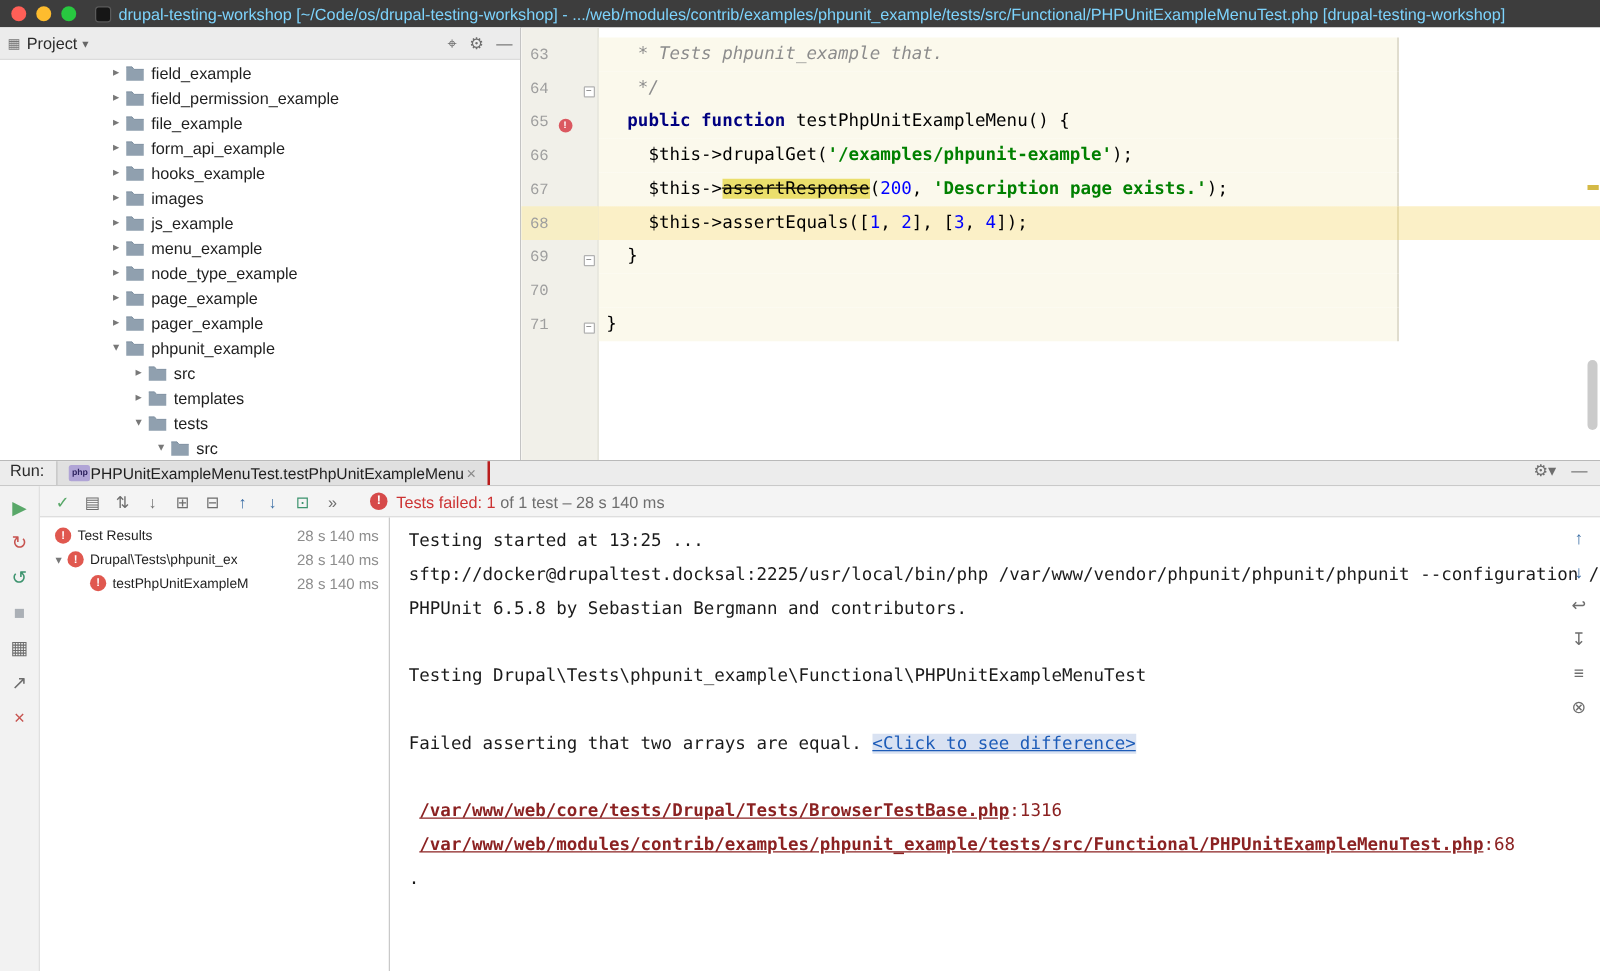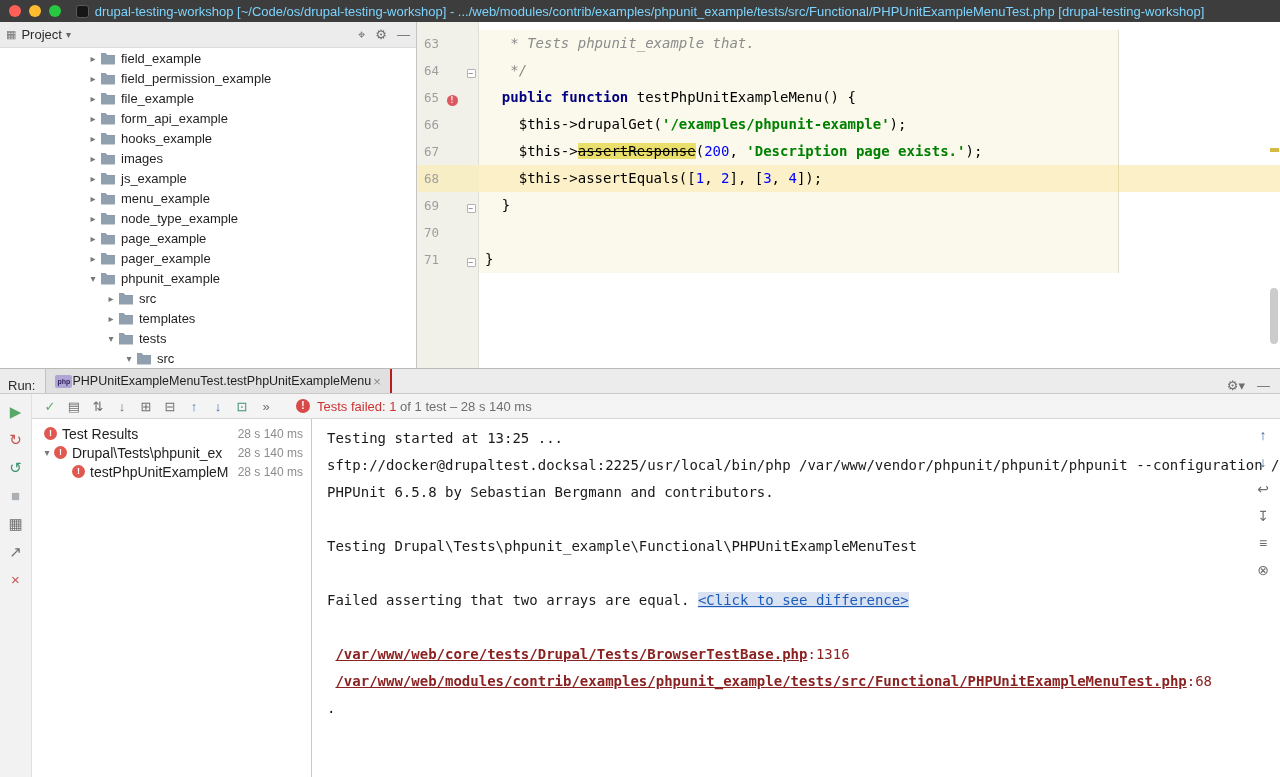--- a/index.html
+++ b/index.html
@@ -28,21 +28,21 @@
   .trow-p { height:20px; display:flex; align-items:center; white-space:nowrap; }
   .chev { width:14px; flex:none; font-size:10px; color:#787878; text-align:center; }
   .folder { width:18px; flex:none; display:flex; align-items:center; }
   .tlabel { font-size:13px; color:#1f1f1f; padding-left:3px; }
 
   
   #editor { flex:1; position:relative; background:#fff; overflow:hidden; }
   .gutter-col { position:absolute; left:0; top:0; bottom:0; width:62px; background:#f1f0e9; border-right:1px solid #e0dfd6; }
   #editor-lines { position:relative; padding-top:8px; }
   .eline { height:27px; display:flex; font-family:"DejaVu Sans Mono",monospace; }
-  .gut { width:62px; flex:none; display:flex; align-items:center; padding-left:2px; position:relative; }
+  .gut { width:62px; flex:none; display:flex; align-items:center; padding-left:2px; position:relative;font-family:Liberation Mono, monospace; }
   .lnum { width:20px; text-align:right; font-size:12.5px; color:#9e9e9e; }
   .gslot { width:26px; text-align:center; }
   .fslot { width:12px; text-align:center; }
   .gfail { display:inline-block; width:11px; height:11px; border-radius:50%; background:#db5860; color:#fff;
     font-size:8px; line-height:11px; text-align:center; font-weight:bold; }
   .fold { display:inline-block; width:9px; height:9px; border:1px solid #b2b2b2; background:#fff; color:#666;
     font-size:8px; line-height:7px; text-align:center; border-radius:1px; }
   .ecode { flex:1; white-space:pre; font-size:14px; line-height:27px; padding-left:6px; }
   .eline.tint .ecode { background:linear-gradient(90deg,#fbf9ec 0,#fbf9ec 639px,#e0ddce 639px,#e0ddce 640px,#ffffff 640px); }
   .eline.hl .ecode { background:linear-gradient(90deg,#fbf0c7 0,#fbf0c7 639px,#e8dba8 639px,#e8dba8 640px,#fbf0c7 640px); }
@@ -51,21 +51,21 @@
   .tk-kw { color:#000080; font-weight:bold; }
   .tk-str { color:#008000; font-weight:bold; }
   .tk-num { color:#0000ff; }
   .tk-p { color:#000; }
   .tk-depr { color:#000; text-decoration:line-through; background:#ebdf6c; }
   #ed-scrollthumb { position:absolute; right:2px; top:266px; width:8px; height:56px; border-radius:4px; background:rgba(140,140,140,.45); }
   #ed-stripe-warn { position:absolute; right:1px; top:126px; width:9px; height:4px; background:#d4b945; }
 
   
   #run-panel { position:absolute; top:368px; left:0; right:0; bottom:0; border-top:1px solid #b9b9b9; display:flex; flex-direction:column; background:#fff; }
-  #run-tabbar { height:25px; flex:none; background:#ececec; border-bottom:1px solid #c9c9c9; display:flex; align-items:flex-end; }
+  #run-tabbar { height:20px; flex:none; background:#ececec; border-bottom:1px solid #c9c9c9; display:flex; align-items:flex-start; }
   #run-label { font-size:13px; color:#2b2b2b; margin-left:8px; }
   .run-tab { height:100%; display:flex; align-items:center; background:#e0e0e0;
     border-left:1px solid #c2c2c2; border-right:2px solid #b91c1c; padding:0 9px; margin-left:10px; }
   .php-badge { width:17px; height:13px; background:#b0a4d6; color:#2e2460; font-size:7px; font-weight:bold;
     border-radius:2px; text-align:center; line-height:13px; flex:none; }
   .run-tab-label { font-size:12.5px; color:#1f1f1f; white-space:nowrap; }
   .tab-close { color:#8a8a8a; font-size:13px; margin-left:2px; }
   #tab-right-icons { margin-left:auto; display:flex; gap:12px; padding-right:10px; }
   #tab-right-icons span { color:#6e6e6e; font-size:13px; }
 
@@ -81,21 +81,21 @@
   .status-ball { width:14px; height:14px; border-radius:50%; background:#d64a4a; color:#fff; font-size:10px; font-weight:bold;
     line-height:14px; text-align:center; margin-left:18px; flex:none; }
   .status-failed { color:#cc3333; font-size:13px; margin-left:7px; white-space:pre; }
   .status-rest { color:#6e6e6e; font-size:13px; white-space:pre; }
 
   #run-content { flex:1; display:flex; min-height:0; }
   #test-tree { width:280px; flex:none; background:#fff; border-right:1px solid #c9c9c9; padding-top:5px; }
   .trow-t { height:19px; display:flex; align-items:center; white-space:nowrap; overflow:hidden; }
   .tball { width:13px; height:13px; border-radius:50%; background:#e0584f; color:#fff; font-size:9px; font-weight:bold;
     line-height:13px; text-align:center; flex:none; margin-right:5px; }
-  .tt-label { font-size:14px; color:#1f1f1f; overflow:hidden; }
+  .tt-label { font-size:11px; color:#1f1f1f; overflow:hidden; }
   .ttime { margin-left:auto; padding-right:8px; color:#8c8c8c; font-size:12px; flex:none; }
 
   #console { flex:1; position:relative; background:#fff; overflow:hidden; }
   #console-lines { padding:6px 0 0 15px; }
   .cline { height:27px; line-height:27px; font-family:"DejaVu Sans Mono",monospace; font-size:14px; white-space:pre; }
   .cs-t { color:#1a1a1a; }
   .cs-lb { color:#1d5cb8; text-decoration:underline; background:#d9e2f2; }
   .cs-lr { color:#8b2222; text-decoration:underline;font-weight:bold; }
   .cs-lrn { color:#8b2222; }
   #console-toolbar { position:absolute; right:3px; top:6px; display:flex; flex-direction:column; gap:6px; align-items:center; }

